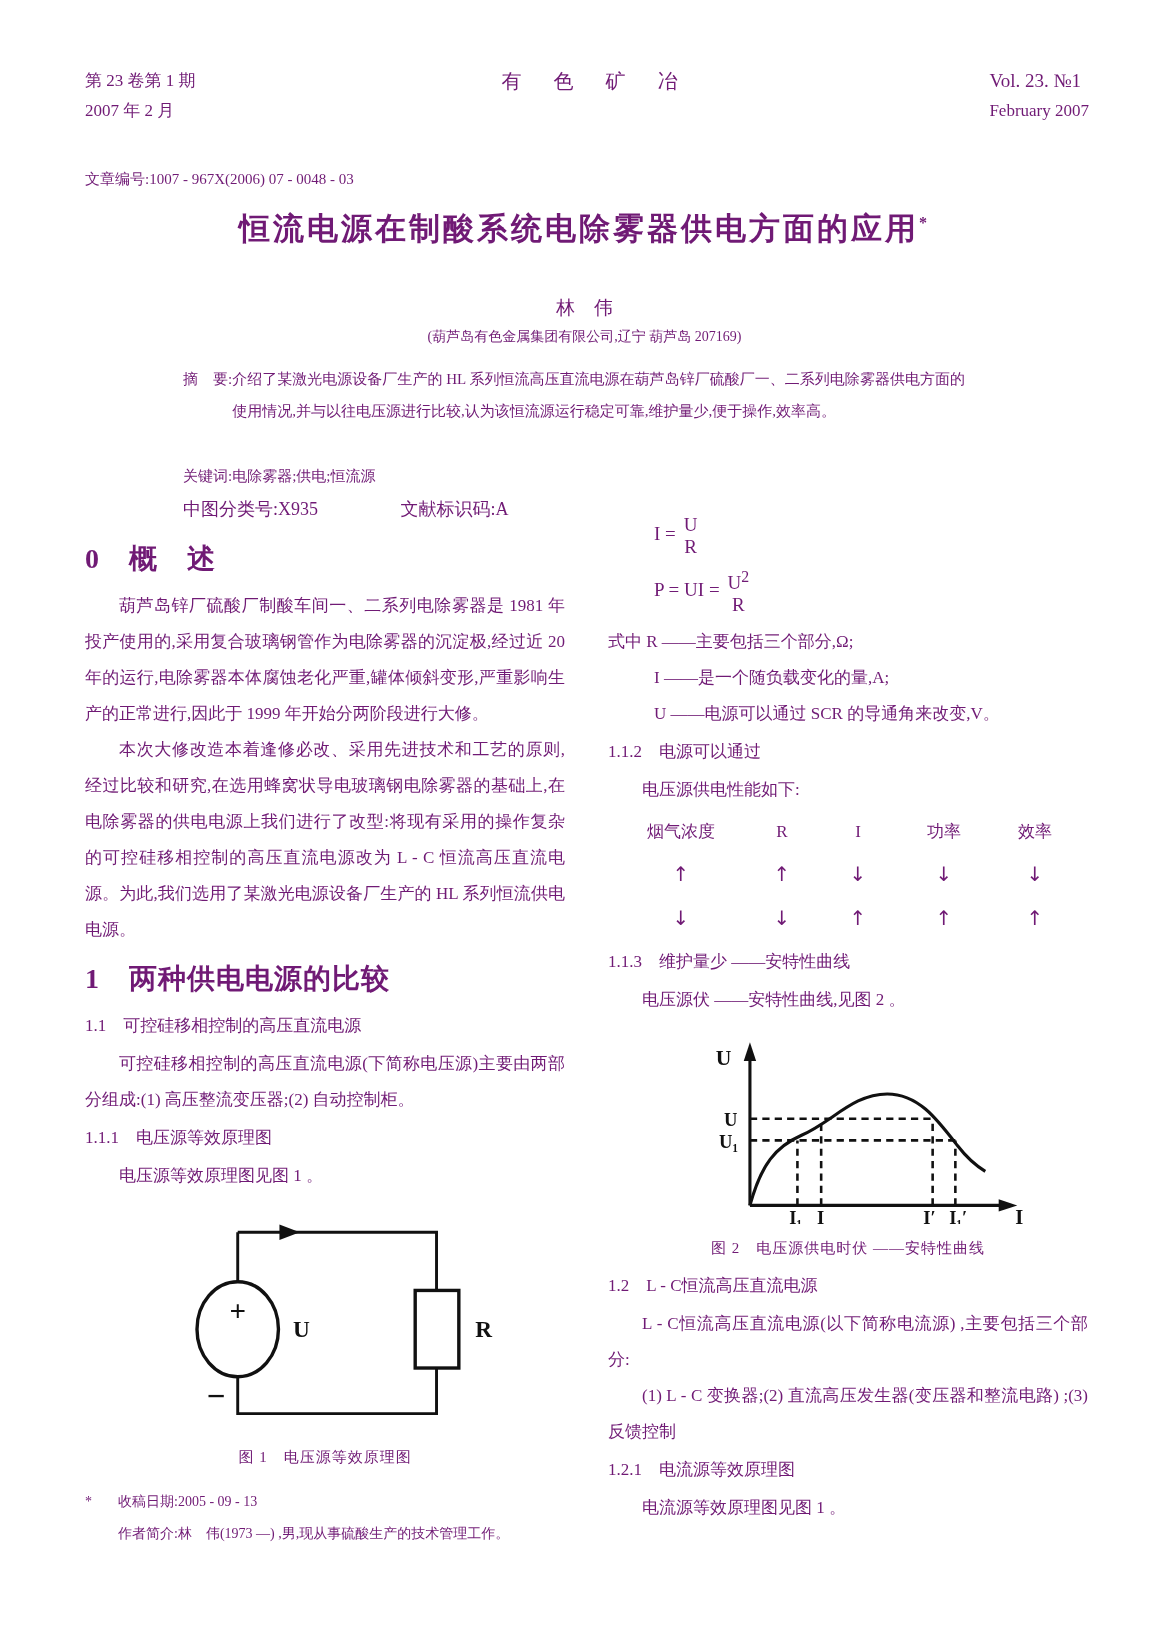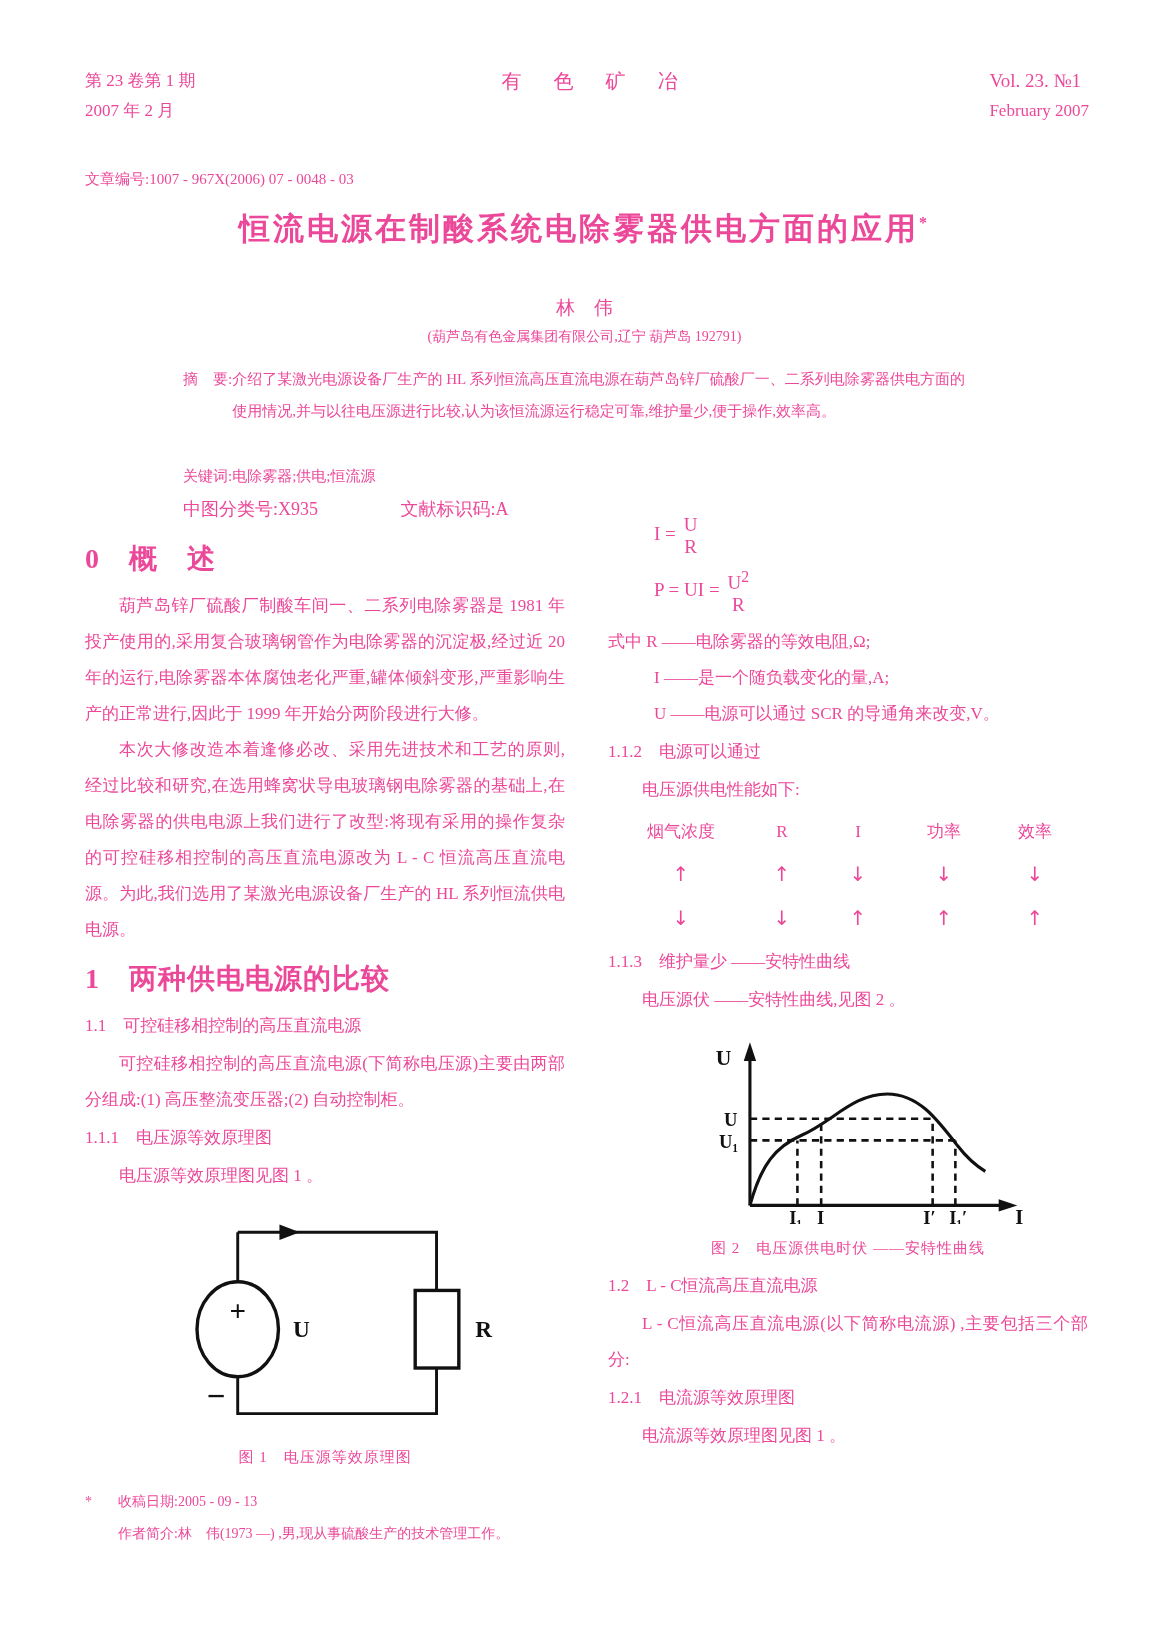--- a/index.html
+++ b/index.html
@@ -1,18 +1,18 @@
 <!DOCTYPE html>
 <html><head>
 <meta charset="utf-8">
 <style>
   html,body{margin:0;padding:0;background:#e8e8e8;}
   .page{
     position:relative;width:1169px;height:1640px;background:#ffffff;
-    font-family:"Liberation Serif","DejaVu Serif",serif;color:#ec4899;overflow:hidden;
+    font-family:"Liberation Serif","DejaVu Serif",serif;color:#701a75;overflow:hidden;
   }
   
   .hdr{position:absolute;top:66px;left:85px;right:80px;display:flex;justify-content:space-between;align-items:flex-start;}
   .hdr-left{font-size:17px;line-height:30px;}
   .hdr-center{text-align:center;}
   .jcn{font-size:20px;line-height:30px;letter-spacing:6px;}
   .jen{font-size:15px;line-height:30px;letter-spacing:0.5px;}
   .hdr-right{font-size:17px;line-height:30px;text-align:left;}
   .hdr-right .vol{font-size:19px;}
   .article-no{position:absolute;top:170px;left:85px;font-size:15px;}
@@ -78,21 +78,21 @@
     <div class="hdr-right">
       <div class="vol">Vol. 23.  №1</div>
       <div>February 2007</div>
     </div>
   </div>
 
   <div class="article-no">文章编号:1007 - 967X(2006) 07 - 0048 - 03</div>
 
   <h1 class="title"><span>恒流电源在制酸系统电除雾器供电方面的应用</span><sup class="star">*</sup></h1>
   <div class="author">林　伟</div>
-  <div class="affil">(葫芦岛有色金属集团有限公司,辽宁 葫芦岛 192791)</div>
+  <div class="affil">(葫芦岛有色金属集团有限公司,辽宁 葫芦岛 207169)</div>
 
   <div class="abstract">
     <span class="ab-label">摘　要:</span>
     <div class="ab-text">介绍了某激光电源设备厂生产的 HL 系列恒流高压直流电源在葫芦岛锌厂硫酸厂一、二系列电除雾器供电方面的使用情况,并与以往电压源进行比较,认为该恒流源运行稳定可靠,维护量少,便于操作,效率高。</div>
   </div>
   <div class="keywords">关键词:电除雾器;供电;恒流源</div>
   <div class="clc-row">
     <span>中图分类号:X935</span>
     <span class="doc-code">文献标识码:A</span>
   </div>
@@ -135,21 +135,21 @@
           <span>U</span>
           <span>R</span>
         </span>
     </div>
     <div class="eq">
       <span>P = UI =</span><span class="frac">
           <span><span>U</span><sup>2</sup></span>
           <span>R</span>
         </span>
     </div>
-    <p class="where">式中 R ——电除雾器的等效电阻,Ω;</p>
+    <p class="where">式中 R ——主要包括三个部分,Ω;</p>
     <p class="where ind">I ——是一个随负载变化的量,A;</p>
     <p class="where ind">U ——电源可以通过 SCR 的导通角来改变,V。</p>
 
     <h3 class="sub-h">1.1.2　电源可以通过</h3>
     <p class="body-p">电压源供电性能如下:</p>
 
     <div class="perf">
       <div class="perf-row perf-head">
         <span class="pc0">烟气浓度</span>
         <span class="pc1">R</span>
@@ -200,20 +200,21 @@
         <text class="fig-label" x="160" y="186" font-size="18">I</text>
         <text class="fig-label" x="263" y="186" font-size="18">I′</text>
         <text class="fig-label" x="288" y="186" font-size="18">I₁′</text>
         <text class="fig-label" x="352" y="186" font-size="20">I</text>
       </svg>
       <figcaption>图 2　电压源供电时伏 ——安特性曲线</figcaption>
     </figure>
 
     <h3 class="sub-h">1.2　L - C恒流高压直流电源</h3>
     <p class="body-p">L - C恒流高压直流电源(以下简称电流源) ,主要包括三个部分:</p>
+    <p class="body-p">(1) L - C 变换器;(2) 直流高压发生器(变压器和整流电路) ;(3) 反馈控制</p>
     <h3 class="sub-h">1.2.1　电流源等效原理图</h3>
     <p class="body-p">电流源等效原理图见图 1 。</p>
   </div>
 
   <div class="footnote">
     <div class="fn-line">
       <span class="fn-star">*</span>
       <span>收稿日期:2005 - 09 - 13</span>
     </div>
     <div class="fn-indent">作者简介:林　伟(1973 —) ,男,现从事硫酸生产的技术管理工作。</div>

